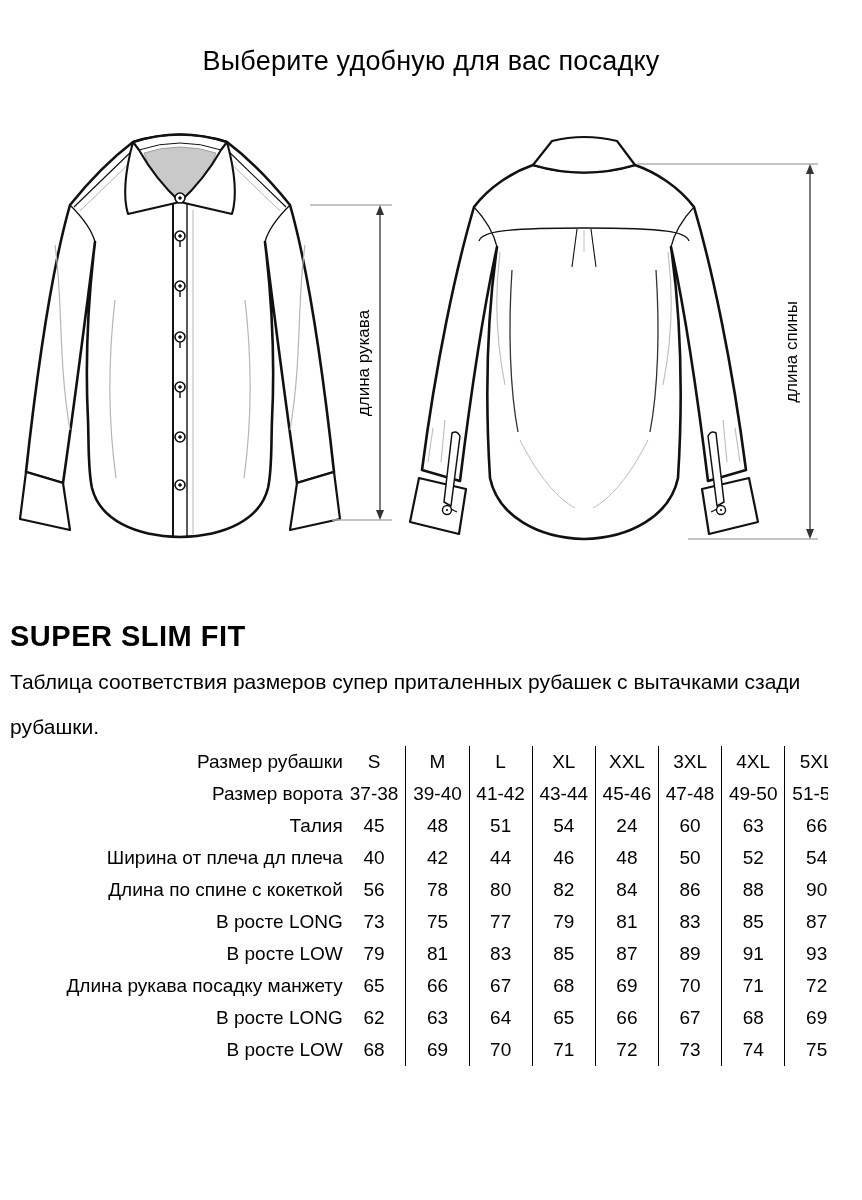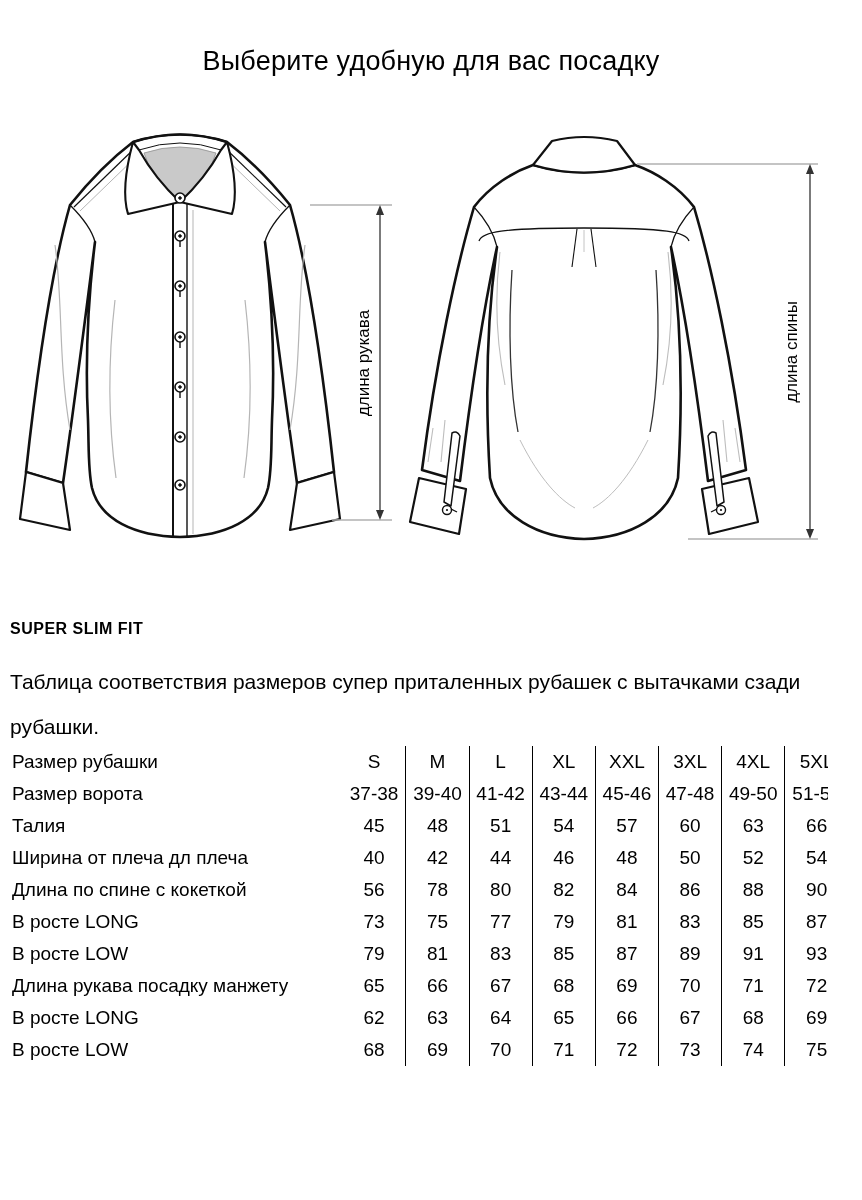--- a/index.html
+++ b/index.html
@@ -5,27 +5,27 @@
   * { margin:0; padding:0; box-sizing:border-box; }
   html,body { width:862px; height:1200px; background:#ffffff; font-family:"Liberation Sans", sans-serif; color:#000; }
   .page { position:relative; width:828px; height:1200px; overflow:hidden; background:#fff; }
 
   .title { position:absolute; top:46px; left:0; width:862px; text-align:center;
            font-size:27px; font-weight:400; letter-spacing:0.2px; }
 
   .diagram { position:absolute; top:90px; left:0; }
   svg text.dim-label { font-family:"Liberation Sans", sans-serif; font-size:17px; fill:#000; }
 
-  .section-heading { position:absolute; top:620px; left:10px; font-size:16px; font-weight:700; letter-spacing:0.5px; }
+  .section-heading { position:absolute; top:620px; left:10px; font-size:29px; font-weight:700; letter-spacing:0.5px; }
   .section-desc { position:absolute; top:659px; left:10px; width:810px; font-size:21px; line-height:45px; }
 
   table.size-table { position:absolute; top:746px; left:10px; width:838px;
                      border-collapse:collapse; table-layout:fixed; }
   table.size-table td { height:32px; font-size:19px; vertical-align:middle; white-space:nowrap; }
-  td.row-label { text-align:left; padding-left:2px; }
+  td.row-label { text-align:right; padding-left:2px; }
   td.val { text-align:center; }
   td.val.sep { border-left:1px solid #000; }
 </style>
 </head>
 <body>
 
 <div class="page">
 
   <div class="title">Выберите удобную для вас посадку</div>
 
@@ -216,21 +216,21 @@
           <td class="val sep">47-48</td>
           <td class="val sep">49-50</td>
           <td class="val sep">51-52</td>
         </tr>
         <tr>
           <td class="row-label">Талия</td>
           <td class="val">45</td>
           <td class="val sep">48</td>
           <td class="val sep">51</td>
           <td class="val sep">54</td>
-          <td class="val sep">57</td>
+          <td class="val sep">24</td>
           <td class="val sep">60</td>
           <td class="val sep">63</td>
           <td class="val sep">66</td>
         </tr>
         <tr>
           <td class="row-label">Ширина от плеча дл плеча</td>
           <td class="val">40</td>
           <td class="val sep">42</td>
           <td class="val sep">44</td>
           <td class="val sep">46</td>

